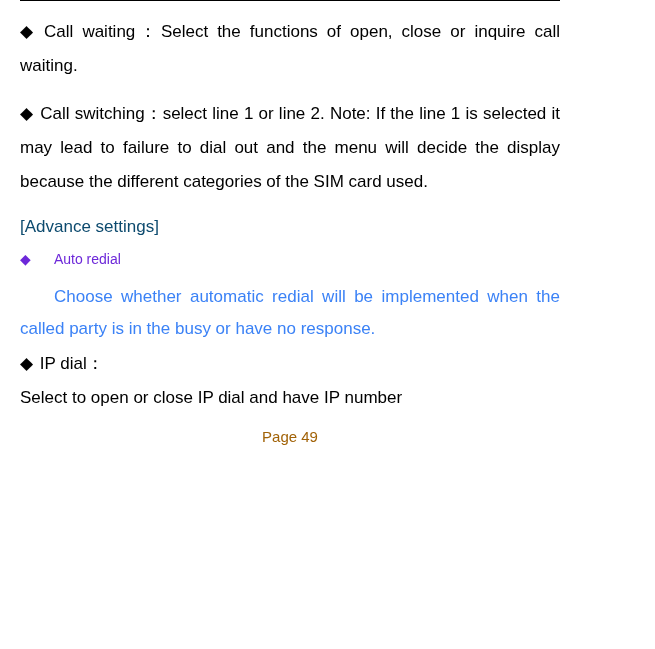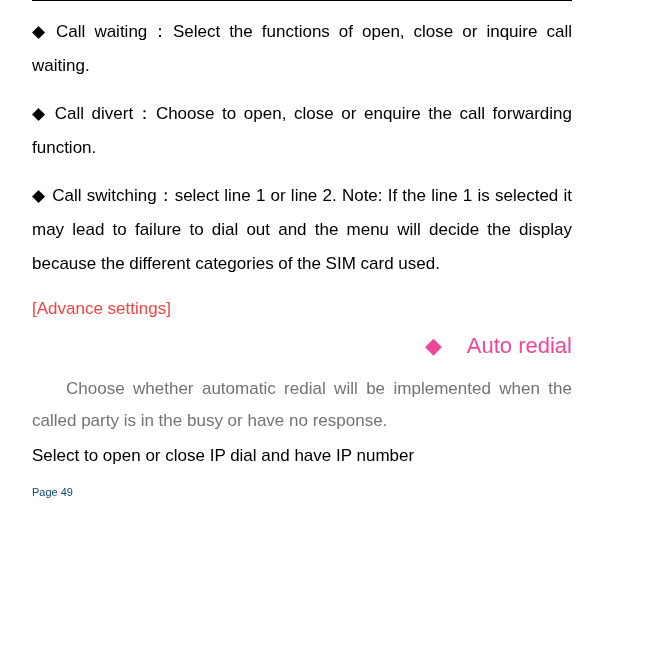--- a/index.html
+++ b/index.html
@@ -7,100 +7,100 @@
       padding: 0;
       font-family: Arial, sans-serif;
       width: 655px;
       height: 649px;
       box-sizing: border-box;
       background: #fff;
     }
     .page {
       padding: 0 20px 0 0;
       width: 540px;
-      margin-left: 32px;
+      margin-left: 20px;
     }
     .border-top {
       border-top: 1px solid #000;
       margin: 0 0 12px 0;
       width: 100%;
     }
     .bullet-item {
       margin: 14px 0 14px 0;
       line-height: 2.0;
       text-align: justify;
       font-size: 17px;
       color: #000;
     }
     .diamond {
       display: inline-block;
       margin-right: 2px;
     }
     .heading {
       margin: 18px 0 10px 0;
       font-size: 17px;
-      color: #ef4444;
+      color: #0c4a6e;
     }
     .auto-redial-line {
       margin: 14px 0 12px 0;
-      font-size: 22px;
-      color: #ec4899;
-      text-align: right;
+      font-size: 14px;
+      color: #6d28d9;
     }
     .auto-redial-line .diamond-spaced {
       margin-right: 20px;
     }
     .indented-para {
       margin: 14px 0 0 0;
       text-indent: 34px;
       line-height: 1.9;
       text-align: justify;
       font-size: 17px;
-      color: #737373;
+      color: #3b82f6;
     }
     .tight-line {
       margin: 2px 0 0 0;
       line-height: 1.9;
       font-size: 17px;
       color: #000;
     }
     .page-number {
+      text-align: center;
       margin-top: 14px;
-      font-size: 11px;
-      color: #0c4a6e;
+      font-size: 15px;
+      color: #a16207;
     }
   </style>
 </head>
 <body>
 
 <div class="page">
   <div class="border-top"></div>
 
   <div class="bullet-item">
     <span class="diamond">◆</span>
     <span>Call waiting</span><span>：</span><span>Select the functions of open, close or inquire call waiting.</span>
   </div>
 
-  <div class="bullet-item">
-    <span class="diamond">◆</span>
-    <span>Call divert</span><span>：</span><span>Choose to open, close or enquire the call forwarding function.</span>
-  </div>
 
 
   <div class="bullet-item">
     <span class="diamond">◆</span>
     <span>Call switching</span><span>：</span><span>select line 1 or line 2. Note: If the line 1 is selected it may lead to failure to dial out and the menu will decide the display because the different categories of the SIM card used.</span>
   </div>
 
   <div class="heading">[Advance settings]</div>
 
   <div class="auto-redial-line">
     <span class="diamond diamond-spaced">◆</span>
     <span>Auto redial</span>
   </div>
 
   <div class="indented-para">Choose whether automatic redial will be implemented when the called party is in the busy or have no response.</div>
 
+  <div class="tight-line">
+    <span class="diamond diamond-spaced">◆</span>
+    <span>IP dial</span><span>：</span>
+  </div>
 
   <div class="tight-line">Select to open or close IP dial and have IP number</div>
 
   <div class="page-number">Page 49</div>
 </div>
 
 </body></html>

